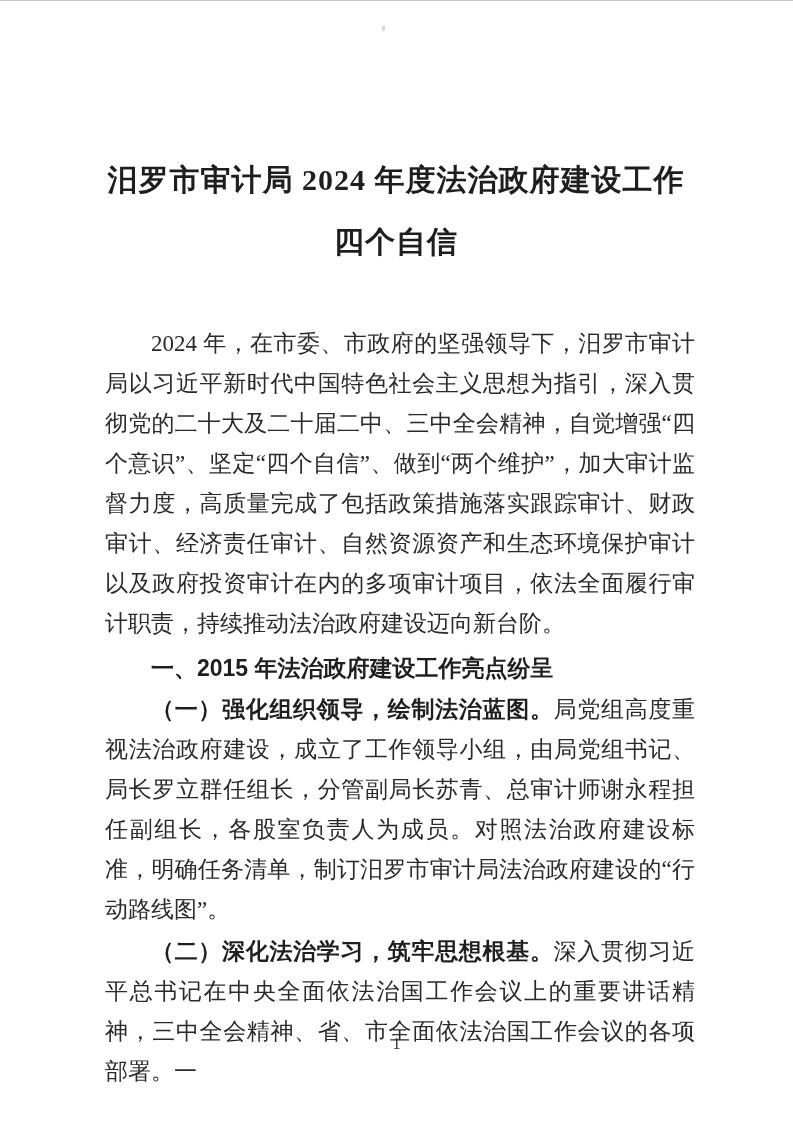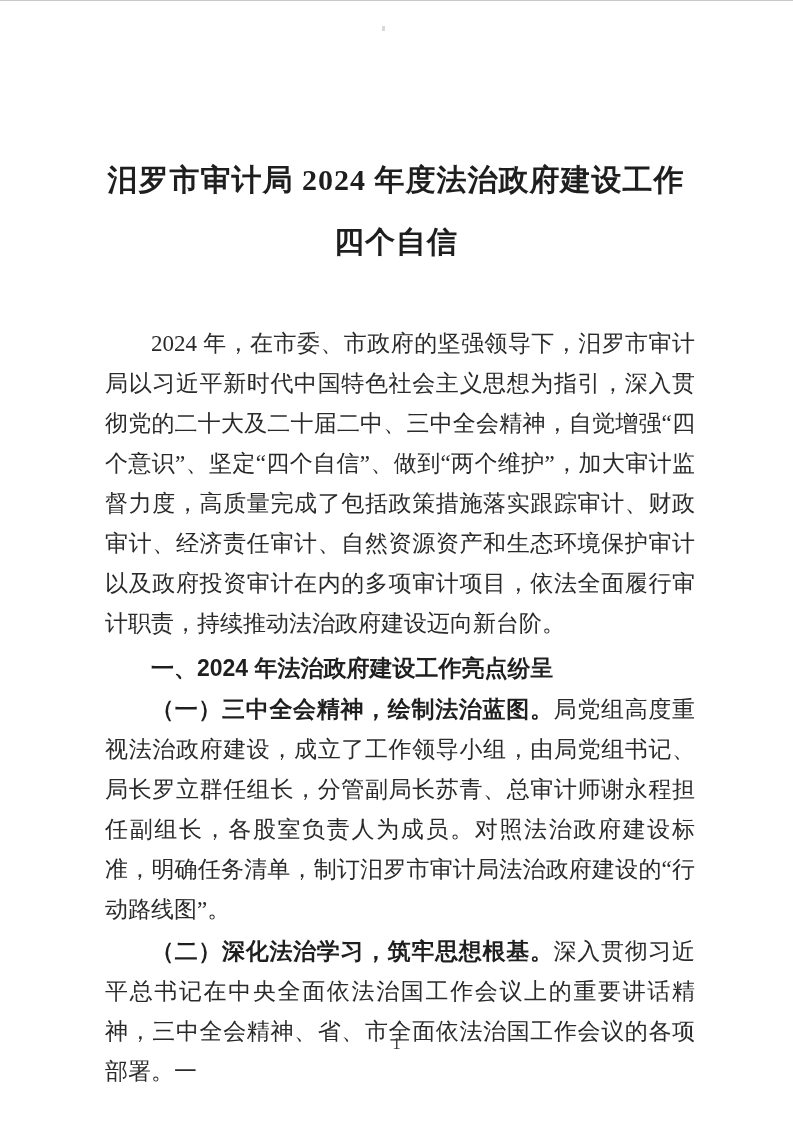--- a/index.html
+++ b/index.html
@@ -86,19 +86,19 @@
 <div class="page">
   <span class="scan-speck"></span>
 
   <h1 class="doc-title">
     <span class="title-line">汨罗市审计局 2024 年度法治政府建设工作</span>
     <span class="title-line">四个自信</span>
   </h1>
 
   <div class="doc-body">
       <p class="para"><span class="seg">2024 年，在市委、市政府的坚强领导下，汨罗市审计局以习近平新时代中国特色社会主义思想为指引，深入贯彻党的二十大及二十届二中、三中全会精神，自觉增强“四个意识”、坚定“四个自信”、做到“两个维护”，加大审计监督力度，高质量完成了包括政策措施落实跟踪审计、财政审计、经济责任审计、自然资源资产和生态环境保护审计以及政府投资审计在内的多项审计项目，依法全面履行审计职责，持续推动法治政府建设迈向新台阶。</span></p>
-      <p class="heading"><span class="seg seg-bold">一、2024 年法治政府建设工作亮点纷呈</span></p>
-      <p class="para"><span class="seg seg-bold">（一）三中全会精神，绘制法治蓝图。</span><span class="seg">局党组高度重视法治政府建设，成立了工作领导小组，由局党组书记、局长罗立群任组长，分管副局长苏青、总审计师谢永程担任副组长，各股室负责人为成员。对照法治政府建设标准，明确任务清单，制订汨罗市审计局法治政府建设的“行动路线图”。</span></p>
+      <p class="heading"><span class="seg seg-bold">一、2015 年法治政府建设工作亮点纷呈</span></p>
+      <p class="para"><span class="seg seg-bold">（一）强化组织领导，绘制法治蓝图。</span><span class="seg">局党组高度重视法治政府建设，成立了工作领导小组，由局党组书记、局长罗立群任组长，分管副局长苏青、总审计师谢永程担任副组长，各股室负责人为成员。对照法治政府建设标准，明确任务清单，制订汨罗市审计局法治政府建设的“行动路线图”。</span></p>
       <p class="para"><span class="seg seg-bold">（二）深化法治学习，筑牢思想根基。</span><span class="seg">深入贯彻习近平总书记在中央全面依法治国工作会议上的重要讲话精神，三中全会精神、省、市全面依法治国工作会议的各项部署。一</span></p>
     </div>
 
   <div class="page-footer">1</div>
 </div>
 
 </body></html>

